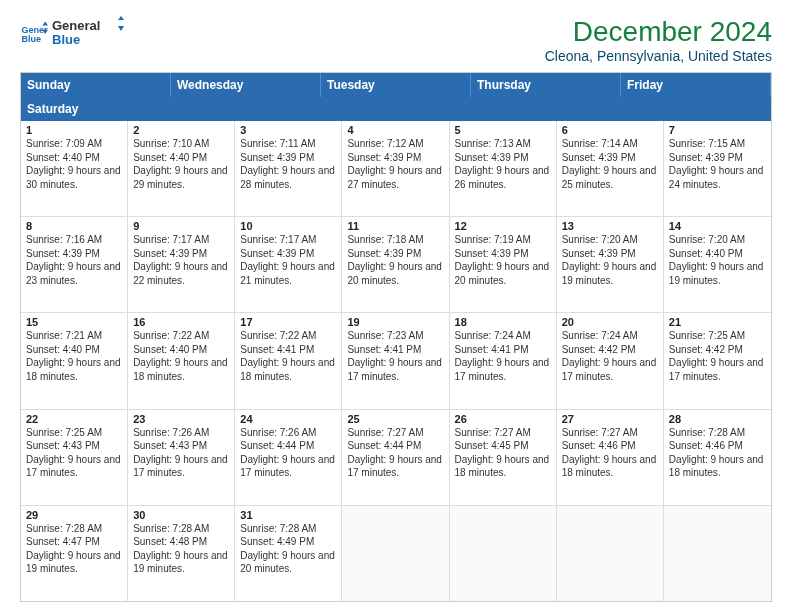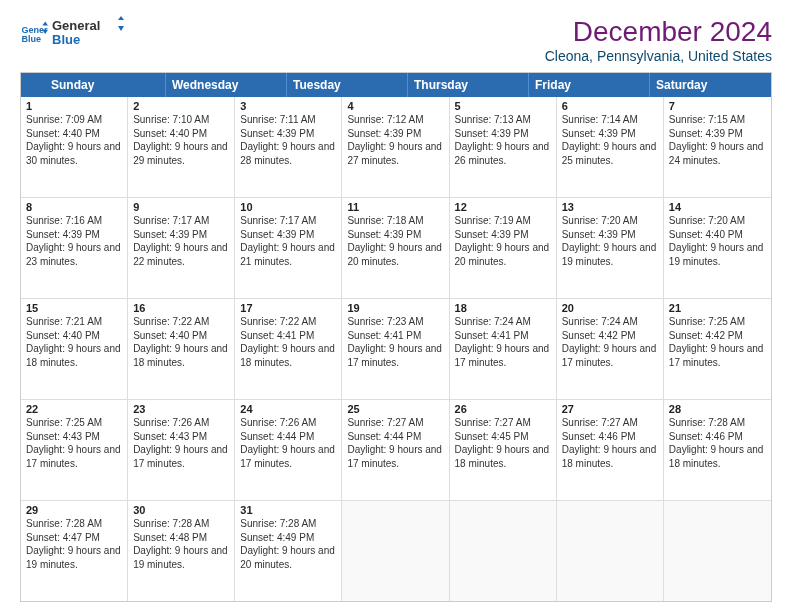--- a/index.html
+++ b/index.html
@@ -37,38 +37,37 @@
     .logo-icon {
       width: 28px;
       height: 28px;
     }
     .title-block {
       text-align: right;
     }
     .title-block h1 {
       font-size: 28px;
       font-weight: normal;
-      color: #701a75;
+      color: #15803d;
     }
     .title-block h2 {
       font-size: 14px;
       font-weight: normal;
       color: #0c4a6e;
     }
     .calendar {
       flex: 1;
       display: flex;
       flex-direction: column;
       border: 1px solid #ccc;
     }
     .cal-header {
       display: grid;
-      grid-template-columns: repeat(6, 1fr);
+      grid-template-columns: repeat(5, 1fr);
       background: #2b6cb0;
-      padding-left: 24px;
     }
     .cal-header-cell {
       color: #fff;
       font-weight: bold;
       font-size: 12px;
       padding: 5px 6px;
       border-right: 1px solid #4a90d9;
     }
     .cal-header-cell:last-child { border-right: none; }
     .cal-body {

